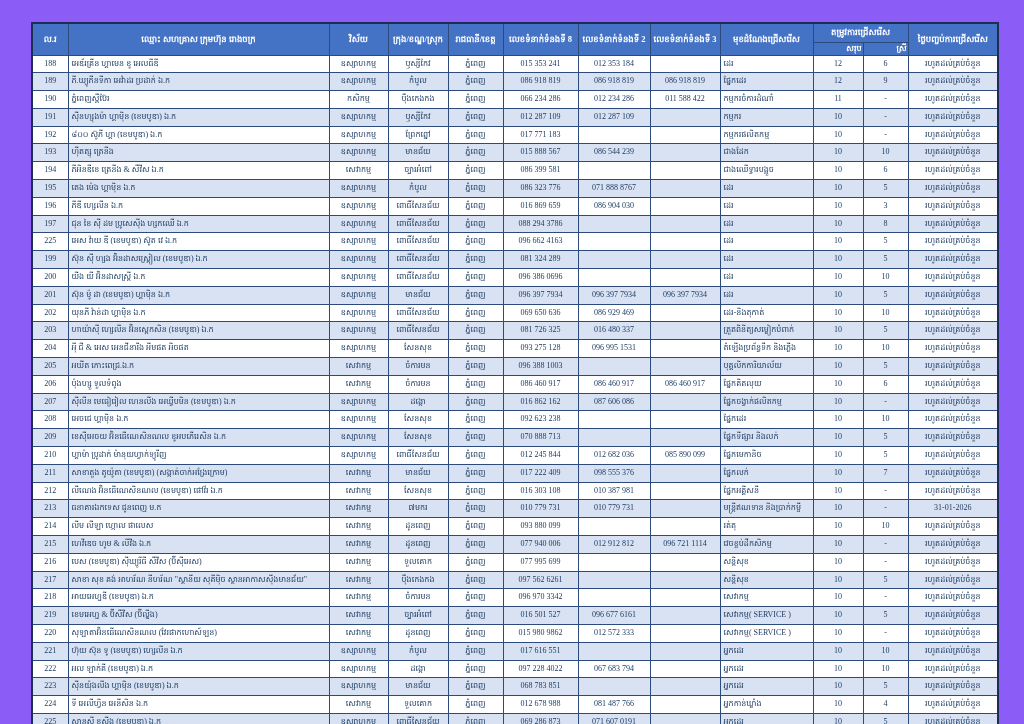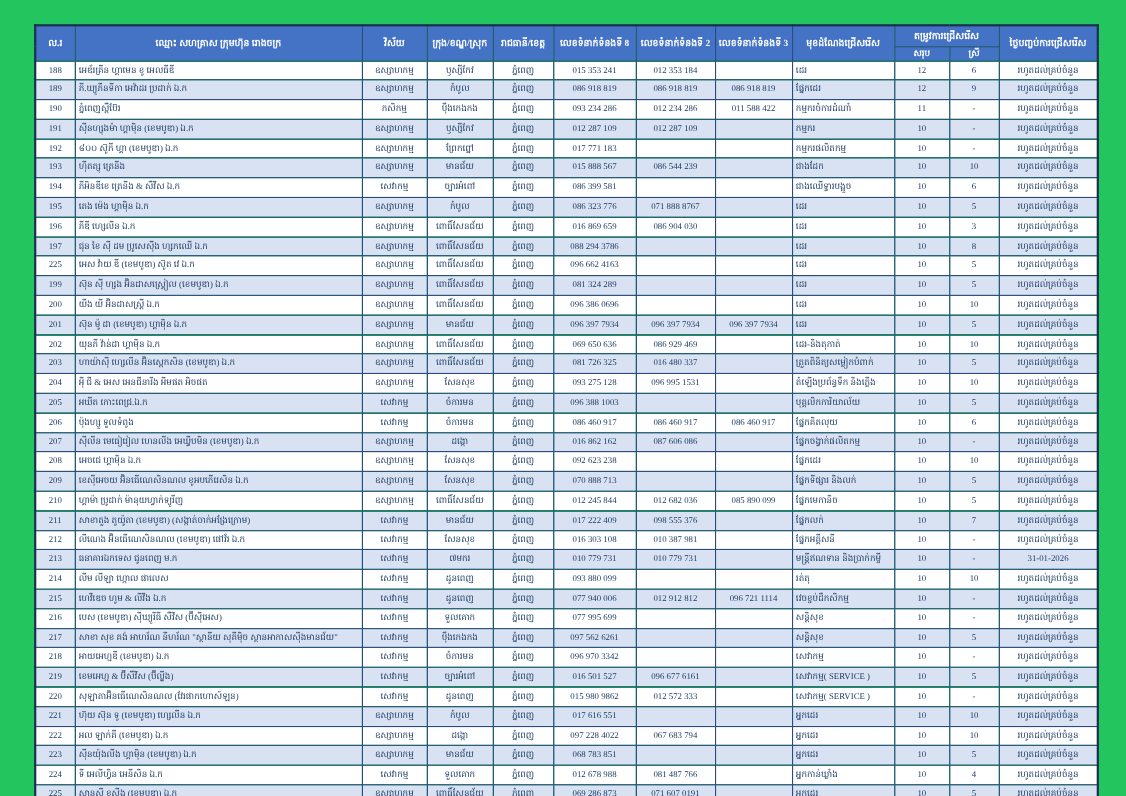--- a/index.html
+++ b/index.html
@@ -1,25 +1,25 @@
 <!DOCTYPE html>
 <html><head>
 <meta charset="utf-8">
 <style>
   html,body{margin:0;padding:0;background:#ffffff;}
-  .page{position:relative;width:1024px;height:724px;background:#22c55e;overflow:hidden;
+  .page{position:relative;width:1024px;height:724px;background:#8b5cf6;overflow:hidden;
         font-family:"Liberation Serif","DejaVu Serif",serif;}
   table.jobs{position:absolute;left:31px;top:22px;width:966px;border-collapse:collapse;
              table-layout:fixed;border:2px solid #1c2f52;}
   table.jobs th, table.jobs td{border:1px solid #2c4a7c;overflow:hidden;white-space:nowrap;
              vertical-align:middle;box-sizing:border-box;}
   thead th{background:#4472c4;color:#ffffff;font-weight:bold;font-size:8.5px;
            text-align:center;padding:1px 1px;line-height:1.25;}
   thead tr.h1 th{height:19px;}
-  thead tr.h2 th{height:12px;font-size:8px;}
+  thead tr.h2 th{height:12px;font-size:8px;text-align:right;}
   tbody td{font-size:8px;color:#17375e;height:16.8px;padding:0 3px;line-height:16.8px;}
   tbody tr.shaded td{background:#d9e2f3;}
   tbody tr.plain td{background:#ffffff;}
   td.c{text-align:center;}
   td.l{text-align:left;}
   td.num{font-family:"Liberation Serif","DejaVu Serif",serif;}
 </style>
 </head>
 <body>
 
@@ -86,21 +86,21 @@
           <td class="c num">12</td>
           <td class="c num">9</td>
           <td class="c">រហូតដល់គ្រប់ចំនួន</td>
         </tr>
         <tr class="plain">
           <td class="c">190</td>
           <td class="l">ភ្នំពេញស្ពឺប៊ែរ</td>
           <td class="c">កសិកម្ម</td>
           <td class="c">ប៉ឹងកេងកង</td>
           <td class="c">ភ្នំពេញ</td>
-          <td class="c num">093 234 286</td>
+          <td class="c num">066 234 286</td>
           <td class="c num">012 234 286</td>
           <td class="c num">011 588 422</td>
           <td class="l">កម្មករចំការដំណាំ</td>
           <td class="c num">11</td>
           <td class="c num">-</td>
           <td class="c">រហូតដល់គ្រប់ចំនួន</td>
         </tr>
         <tr class="shaded">
           <td class="c">191</td>
           <td class="l">ស៊ីនហ្សុងម៉ា ហ្គាម៉ិន (ខេមបូឌា) ឯ.ក</td>

